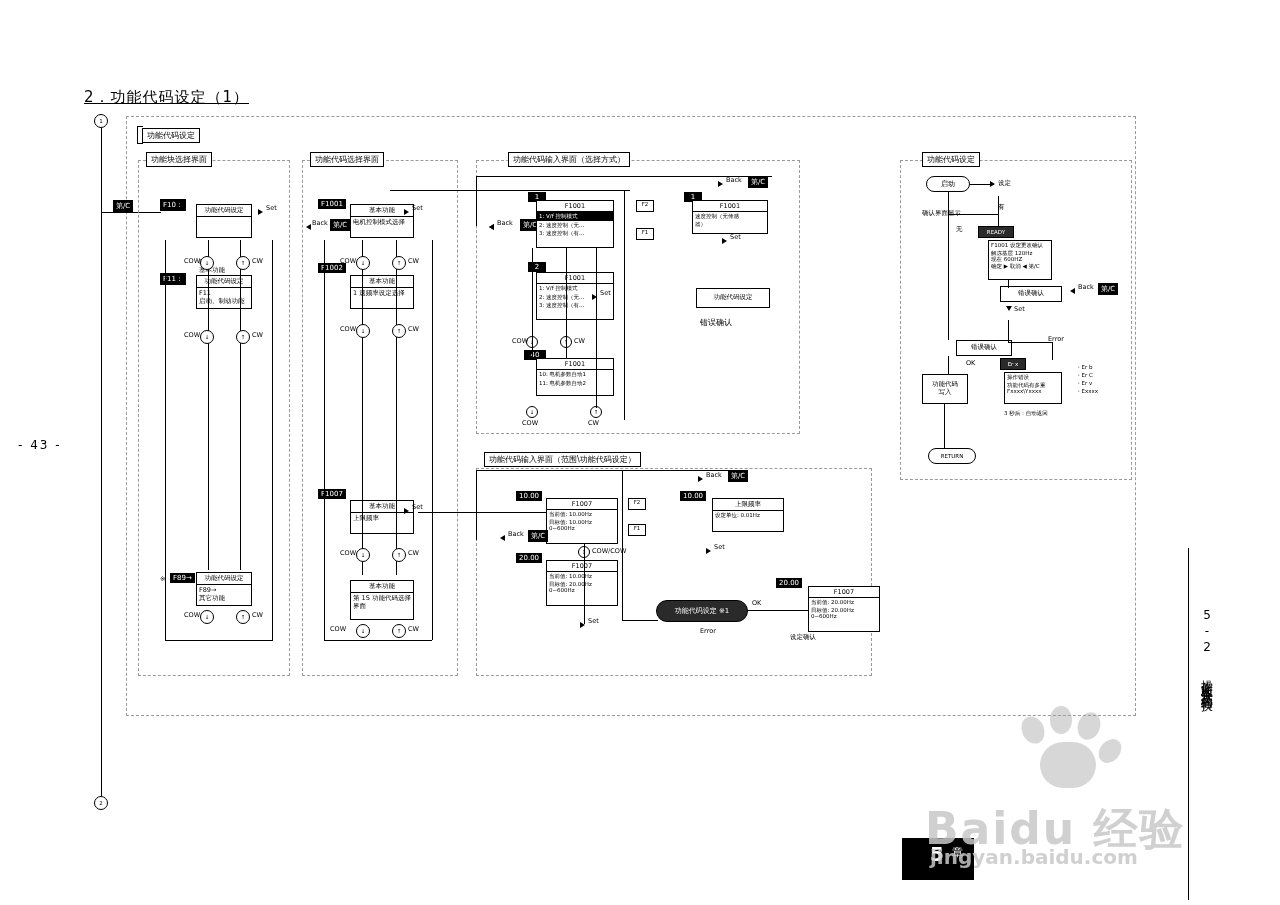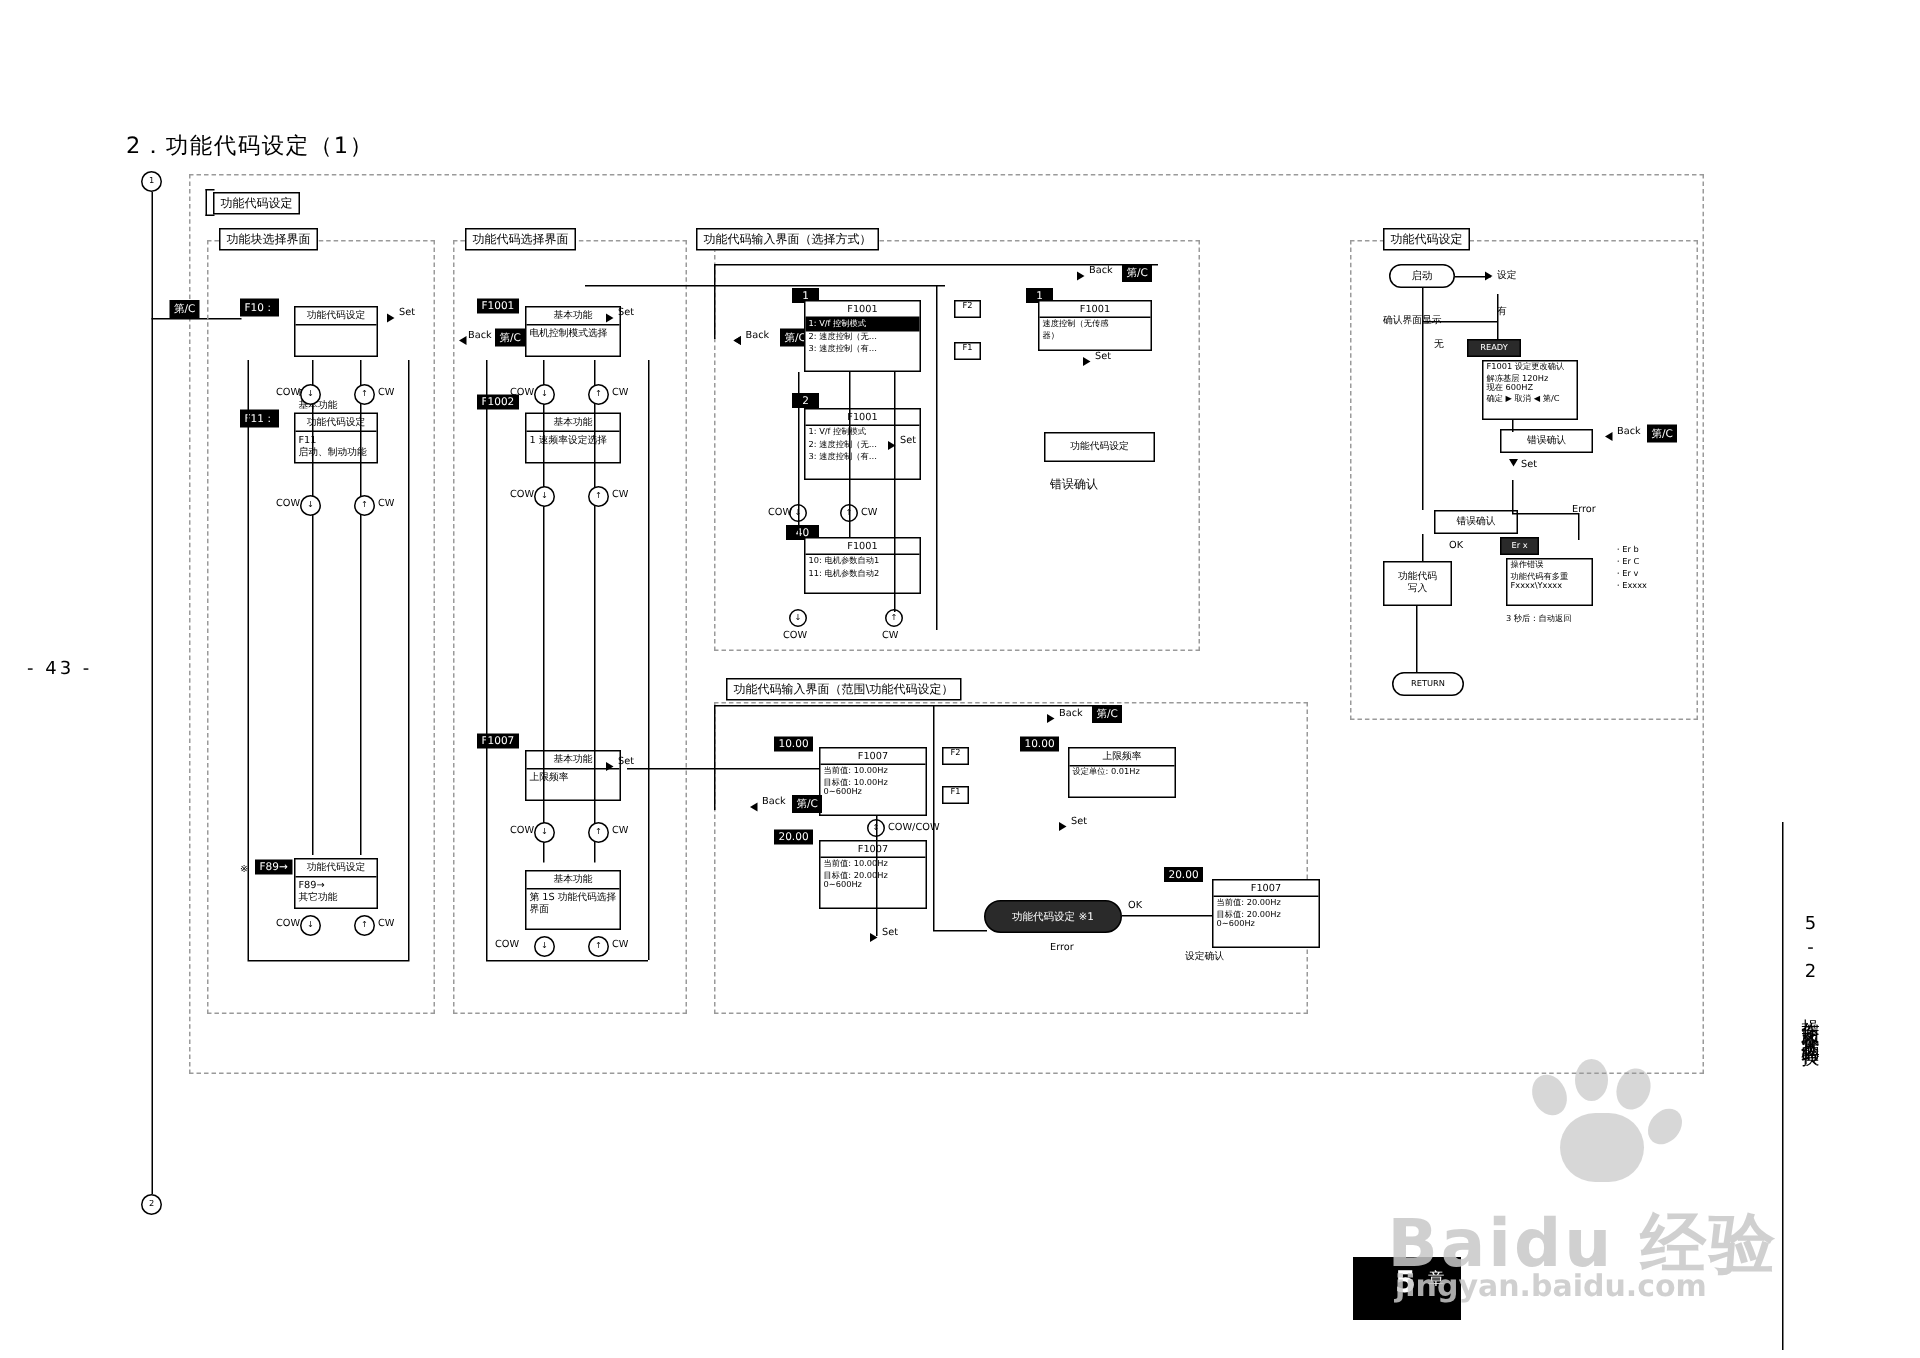--- a/index.html
+++ b/index.html
@@ -25,21 +25,21 @@
   .wm{color:rgba(200,200,200,.85);font-weight:bold;}
   .arrow-r{width:0;height:0;border-left:5px solid #000;border-top:3px solid transparent;border-bottom:3px solid transparent;}
   .arrow-l{width:0;height:0;border-right:5px solid #000;border-top:3px solid transparent;border-bottom:3px solid transparent;}
   .arrow-d{width:0;height:0;border-top:5px solid #000;border-left:3px solid transparent;border-right:3px solid transparent;}
 </style>
 </head>
 <body>
 
 <div class="page">
 
-  <div class="abs ttl" style="left:84px;top:88px;">2．功能代码设定（1）</div>
+  <div class="abs ttl" style="left:84px;top:88px;text-decoration:underline;">2．功能代码设定（1）</div>
 
   <div class="abs pgnum" style="left:18px;top:438px;">- 43 -</div>
 
   <div class="abs" style="left:1188px;top:548px;width:1px;height:352px;background:#000;"></div>
   <div class="abs sidev" style="left:1198px;top:608px;font-size:12px;letter-spacing:2px;">5-2　操作面板各个状态的转换</div>
   <div class="abs" style="left:902px;top:838px;width:72px;height:42px;background:#000;"></div>
   <div class="abs" style="left:930px;top:842px;color:#fff;font-size:20px;font-weight:bold;">5</div>
   <div class="abs" style="left:952px;top:845px;color:#fff;font-size:11px;">章</div>
 
   <div class="abs wm" style="left:930px;top:845px;font-size:20px;">jingyan.baidu.com</div>
@@ -167,21 +167,21 @@
   <div class="abs tiny" style="left:340px;top:550px;">COW</div>
   <div class="abs cir" style="left:392px;top:548px;width:14px;height:14px;">↑</div>
   <div class="abs tiny" style="left:408px;top:550px;">CW</div>
 
   <div class="abs cir" style="left:356px;top:624px;width:14px;height:14px;">↓</div>
   <div class="abs tiny" style="left:330px;top:626px;">COW</div>
   <div class="abs cir" style="left:392px;top:624px;width:14px;height:14px;">↑</div>
   <div class="abs tiny" style="left:408px;top:626px;">CW</div>
 
   <div class="abs dash" style="left:476px;top:160px;width:324px;height:274px;"></div>
-  <div class="abs tagbox" style="left:464px;top:152px;text-align:center;">功能代码输入界面（选择方式）</div>
+  <div class="abs tagbox" style="left:508px;top:152px;text-align:center;">功能代码输入界面（选择方式）</div>
 
   <div class="abs blk" style="left:528px;top:192px;width:12px;">1</div>
   <div class="abs box" style="left:536px;top:200px;width:78px;height:48px;">
     <div class="cellhdr">F1001</div>
     <div class="sel xtiny" style="padding:1px 2px;">1: V/f 控制模式</div>
     <div class="xtiny" style="padding:1px 2px;">2: 速度控制（无…</div>
     <div class="xtiny" style="padding:1px 2px;">3: 速度控制（有…</div>
   </div>
 
   <div class="abs blk" style="left:528px;top:262px;width:12px;">2</div>

